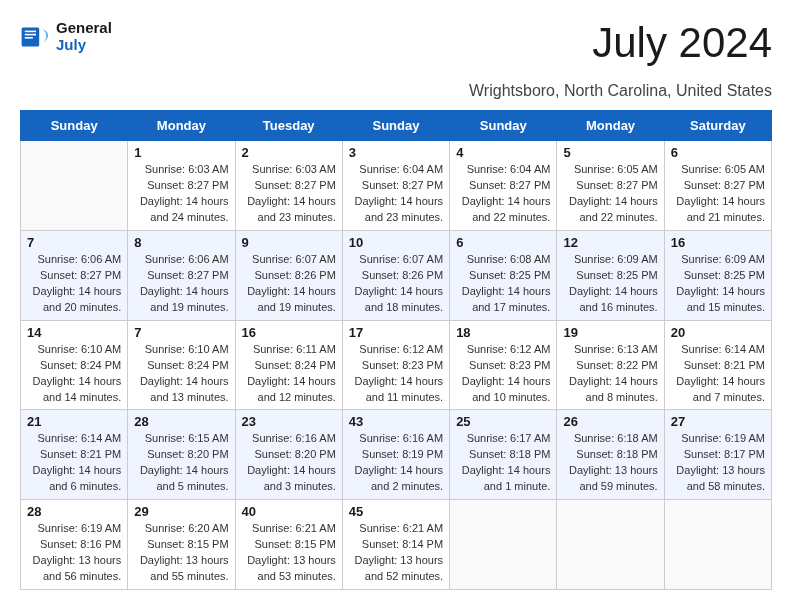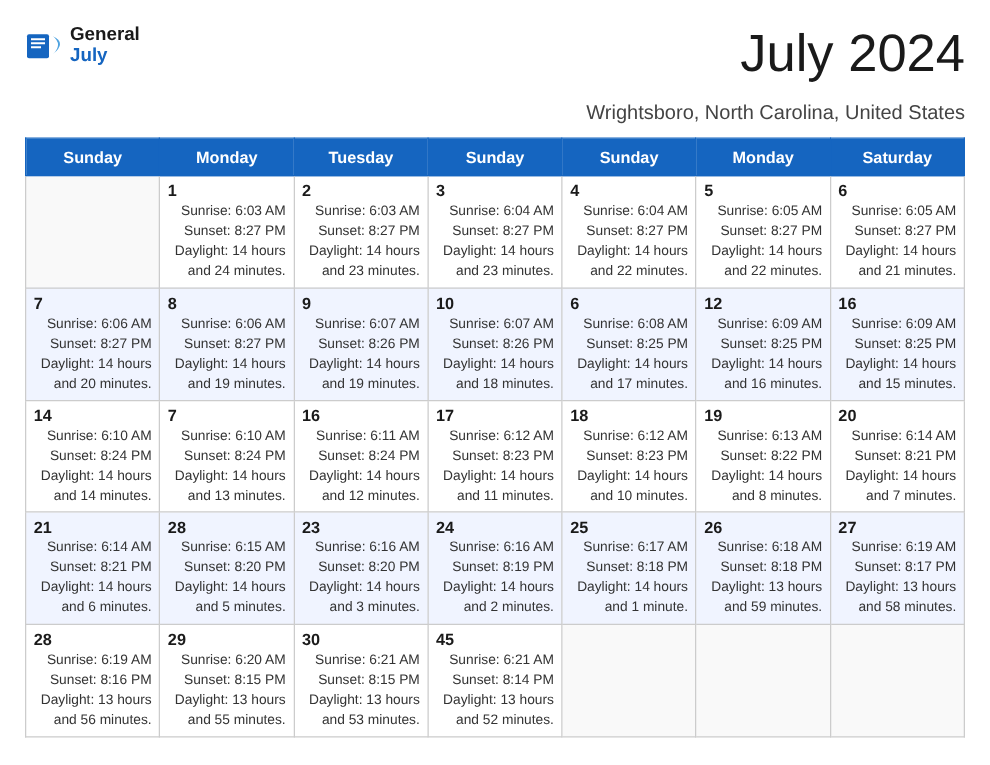--- a/index.html
+++ b/index.html
@@ -210,21 +210,21 @@
         </td>
         <td>
           <div class="day-number">28</div>
           <div class="day-info">Sunrise: 6:15 AM<br>Sunset: 8:20 PM<br>Daylight: 14 hours<br>and 5 minutes.</div>
         </td>
         <td>
           <div class="day-number">23</div>
           <div class="day-info">Sunrise: 6:16 AM<br>Sunset: 8:20 PM<br>Daylight: 14 hours<br>and 3 minutes.</div>
         </td>
         <td>
-          <div class="day-number">24</div>
+          <div class="day-number">43</div>
           <div class="day-info">Sunrise: 6:16 AM<br>Sunset: 8:19 PM<br>Daylight: 14 hours<br>and 2 minutes.</div>
         </td>
         <td>
           <div class="day-number">25</div>
           <div class="day-info">Sunrise: 6:17 AM<br>Sunset: 8:18 PM<br>Daylight: 14 hours<br>and 1 minute.</div>
         </td>
         <td>
           <div class="day-number">26</div>
           <div class="day-info">Sunrise: 6:18 AM<br>Sunset: 8:18 PM<br>Daylight: 13 hours<br>and 59 minutes.</div>
         </td>
@@ -236,21 +236,21 @@
       <tr>
         <td>
           <div class="day-number">28</div>
           <div class="day-info">Sunrise: 6:19 AM<br>Sunset: 8:16 PM<br>Daylight: 13 hours<br>and 56 minutes.</div>
         </td>
         <td>
           <div class="day-number">29</div>
           <div class="day-info">Sunrise: 6:20 AM<br>Sunset: 8:15 PM<br>Daylight: 13 hours<br>and 55 minutes.</div>
         </td>
         <td>
-          <div class="day-number">30</div>
+          <div class="day-number">40</div>
           <div class="day-info">Sunrise: 6:21 AM<br>Sunset: 8:15 PM<br>Daylight: 13 hours<br>and 53 minutes.</div>
         </td>
         <td>
           <div class="day-number">45</div>
           <div class="day-info">Sunrise: 6:21 AM<br>Sunset: 8:14 PM<br>Daylight: 13 hours<br>and 52 minutes.</div>
         </td>
         <td class="empty"></td>
         <td class="empty"></td>
         <td class="empty"></td>
       </tr>

